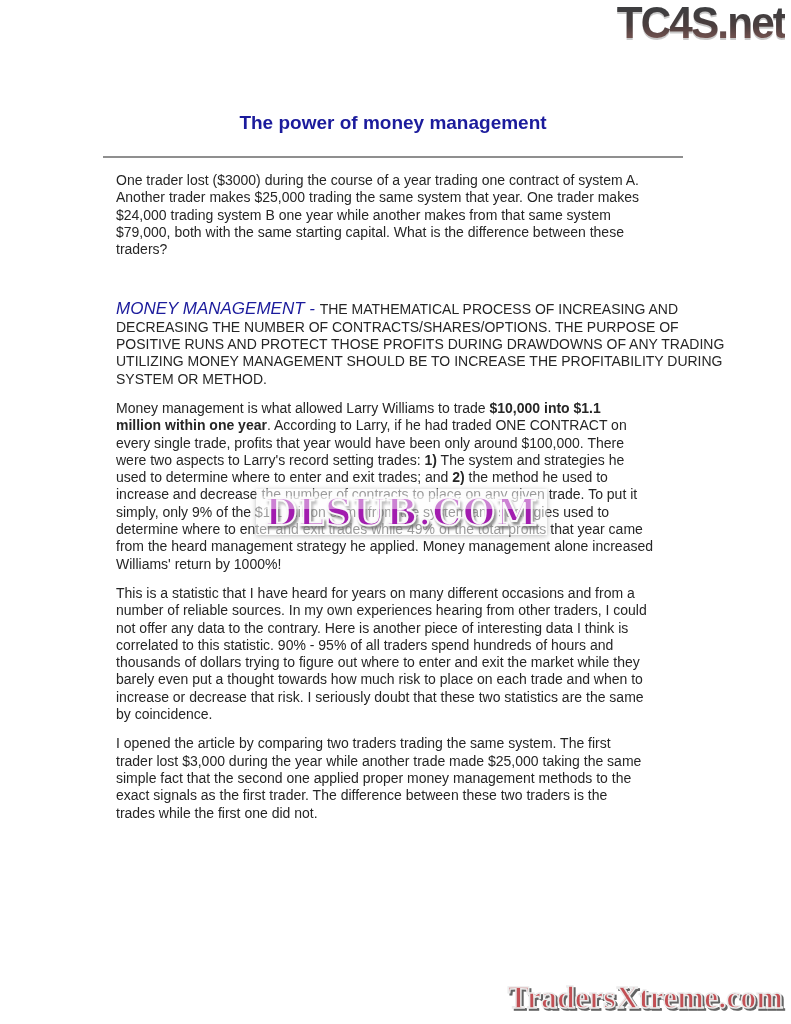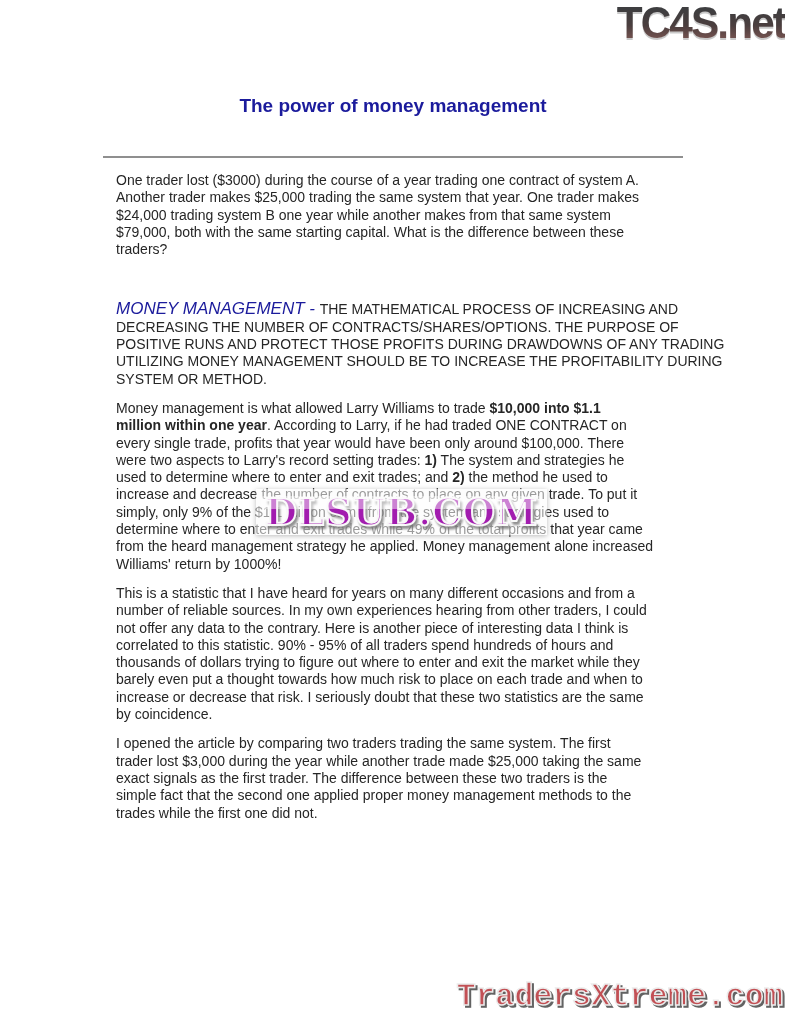--- a/index.html
+++ b/index.html
@@ -16,21 +16,21 @@
     font-family:"Liberation Sans", sans-serif;
     font-weight:bold; font-size:45px; line-height:46px; letter-spacing:-2px;
     transform:scaleX(0.94); transform-origin:right top;
     background:linear-gradient(180deg,#3e3e40 20%,#4a3e3e 55%,#755350 85%,#8d625c 100%);
     -webkit-background-clip:text; background-clip:text; color:transparent;
     filter:drop-shadow(0 2px 0 rgba(195,195,195,0.9));
   }
 
   
   .doc-title {
-    position:absolute; top:95px; left:103px; width:580px;
+    position:absolute; top:112px; left:103px; width:580px;
     text-align:center; font-size:19px; font-weight:bold; color:#1b1b9c;
   }
   .title-divider {
     position:absolute; top:156px; left:103px; width:580px; height:0;
     border-top:2px solid #8f8f8f;
   }
 
   
   .content { position:absolute; left:116px; top:172px; width:580px; }
   .block { margin:0; }
@@ -56,21 +56,21 @@
     filter:drop-shadow(2px 3px 1px rgba(110,110,110,0.75));
   }
   .dlsub-gloss {
     position:absolute; left:5px; right:5px; top:7px; height:13px;
     background:rgba(255,255,255,0.45); border-radius:3px; pointer-events:none;
   }
 
   
   .traders {
     position:absolute; top:979px; right:8px;
-    font-family:Liberation Mono, monospace; font-weight:bold;
+    font-family:Liberation Serif, serif; font-weight:bold;
     font-size:32px; line-height:36px; letter-spacing:0;
     color:#c25055; -webkit-text-stroke:1.5px #ececec;
     filter:drop-shadow(2px 2px 0 rgba(70,70,70,0.85));
   }
 </style>
 </head>
 <body>
 
 <div class="tc4s">TC4S.net</div>
 
@@ -110,22 +110,22 @@
       <div class="line"><span class="run-n">not offer any data to the contrary. Here is another piece of interesting data I think is</span></div>
       <div class="line"><span class="run-n">correlated to this statistic. 90% - 95% of all traders spend hundreds of hours and</span></div>
       <div class="line"><span class="run-n">thousands of dollars trying to figure out where to enter and exit the market while they</span></div>
       <div class="line"><span class="run-n">barely even put a thought towards how much risk to place on each trade and when to</span></div>
       <div class="line"><span class="run-n">increase or decrease that risk. I seriously doubt that these two statistics are the same</span></div>
       <div class="line"><span class="run-n">by coincidence.</span></div>
     </div>
     <div class="block">
       <div class="line"><span class="run-n">I opened the article by comparing two traders trading the same system. The first</span></div>
       <div class="line"><span class="run-n">trader lost $3,000 during the year while another trade made $25,000 taking the same</span></div>
+      <div class="line"><span class="run-n">simple fact that the second one applied proper money management methods to the</span></div>
       <div class="line"><span class="run-n">exact signals as the first trader. The difference between these two traders is the</span></div>
-      <div class="line"><span class="run-n">simple fact that the second one applied proper money management methods to the</span></div>
       <div class="line"><span class="run-n">trades while the first one did not.</span></div>
     </div>
   </div>
 
 <div class="dlsub">
   <span class="dlsub-text">DLSUB.COM</span>
   <div class="dlsub-gloss"></div>
 </div>
 
 <div class="traders">TradersXtreme.com</div>

